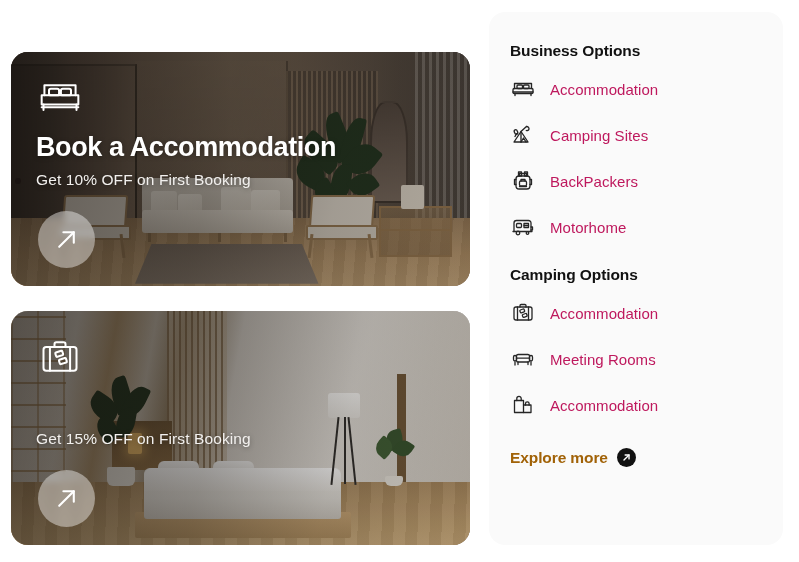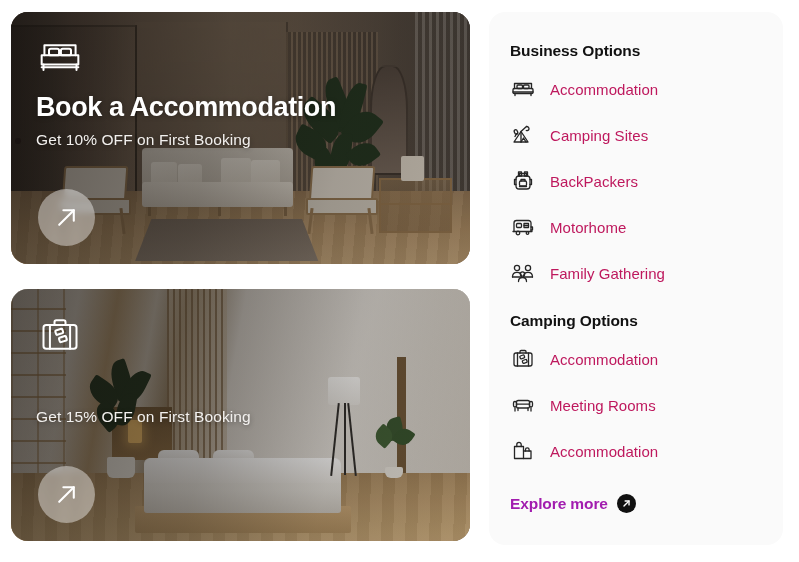--- a/index.html
+++ b/index.html
@@ -23,20 +23,21 @@
     box-sizing: border-box;
   }
 
   
   .cards {
     width: 459px;
     display: flex;
     flex-direction: column;
     gap: 25px;
     flex: 0 0 auto;
+    margin-top: 40px;
   }
   .promo-card {
     position: relative;
     height: 252px;
     border-radius: 17px;
     overflow: hidden;
     cursor: pointer;
     background: #3b322c;
   }
 
@@ -309,21 +310,21 @@
     font-size: 15px;
     color: #be185d;
     letter-spacing: .05px;
   }
   .explore-row {
     display: flex; align-items: center; gap: 9px;
     padding-left: 21px; margin-top: 20px;
     cursor: pointer;
   }
   .explore-label {
-    font-size: 15.5px; font-weight: 700; color: #a21caf;
+    font-size: 15.5px; font-weight: 700; color: #a16207;
     letter-spacing: -.1px;
   }
   .explore-badge {
     width: 19px; height: 19px; border-radius: 50%;
     background: #111111;
     display: flex; align-items: center; justify-content: center;
     flex: 0 0 19px;
   }
   .explore-badge svg { width: 11px; height: 11px; display: block; }
 </style>
@@ -529,32 +530,20 @@
           <rect x="6.5" y="9.5" width="5" height="4" rx="1"></rect>
           <path d="M14 9.5h4.5v4H14z"></path>
           <path d="M14 11.5h4.5"></path>
           <circle cx="8" cy="19" r="1.8"></circle>
           <circle cx="17.5" cy="19" r="1.3"></circle>
           <path d="M21 13h1.5v3H21"></path>
         </svg>
         <span class="opt-label">Motorhome</span>
       </li>
 
-      <li class="opt-item">
-        <svg class="opt-icon" viewBox="0 0 26 26" fill="none" stroke="currentColor" stroke-width="1.3" stroke-linecap="round" stroke-linejoin="round">
-          <circle cx="7" cy="8" r="2.6"></circle>
-          <circle cx="18" cy="8" r="2.6"></circle>
-          <path d="M2.5 17c0-2.8 2-4.6 4.5-4.6s4.5 1.8 4.5 4.6"></path>
-          <path d="M13.5 17c0-2.8 2-4.6 4.5-4.6s4.5 1.8 4.5 4.6"></path>
-          <circle cx="12.5" cy="14" r="2.2"></circle>
-          <path d="M8.5 21.5c0-2.4 1.8-4 4-4s4 1.6 4 4"></path>
-          <path d="M2.5 17h9M13.5 17h9"></path>
-        </svg>
-        <span class="opt-label">Family Gathering</span>
-      </li>
     </ul>
 
     <div class="panel-group-title group2-title">Camping Options</div>
 
     <ul class="opt-list">
 
       <li class="opt-item">
         <svg class="opt-icon" viewBox="0 0 26 26" fill="none" stroke="currentColor" stroke-width="1.3" stroke-linecap="round" stroke-linejoin="round">
           <path d="M10 7V5.6c0-.6.5-1.1 1.1-1.1h3.8c.6 0 1.1.5 1.1 1.1V7"></path>
           <rect x="4" y="7" width="18" height="13" rx="2"></rect>

